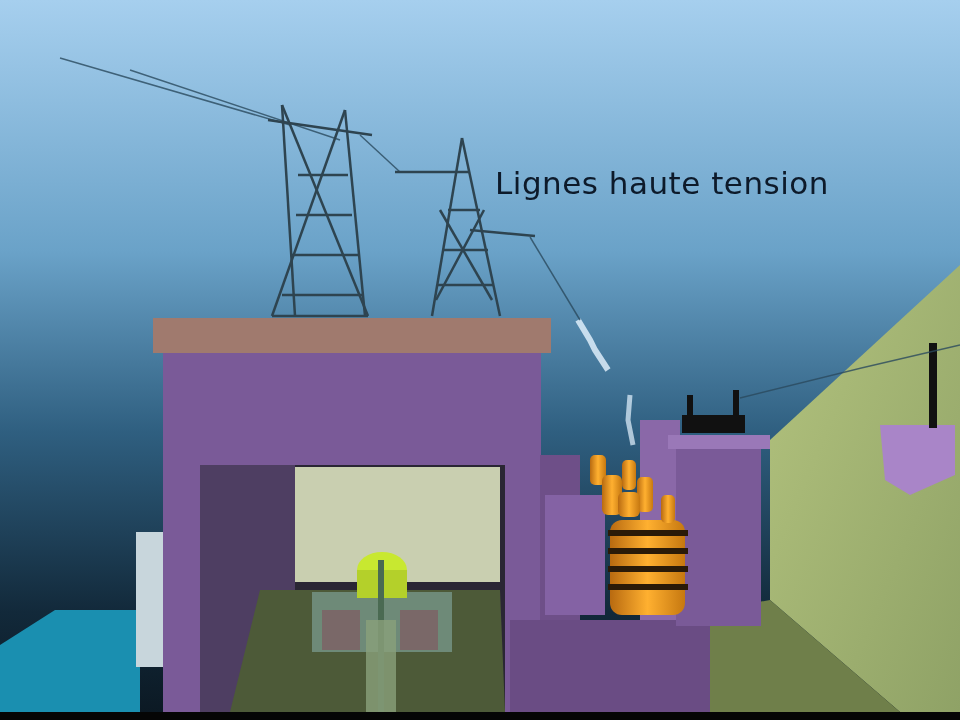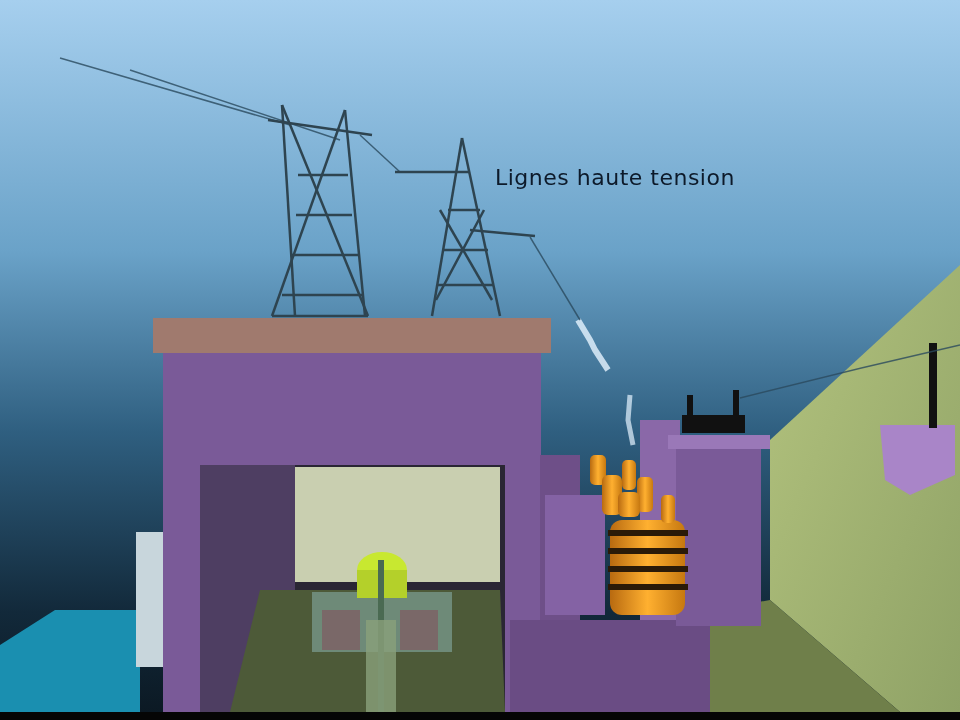--- a/index.html
+++ b/index.html
@@ -1,18 +1,18 @@
 <!DOCTYPE html>
 <html><head>
 <meta charset="utf-8">
 <style>
   html,body{margin:0;padding:0;}
   body{width:960px;height:720px;overflow:hidden;position:relative;background:#0c1a24;font-family:"DejaVu Sans",sans-serif;}
   .scene{position:absolute;inset:0;width:960px;height:720px;}
-  .caption{position:absolute;left:495px;top:165px;font-family:"DejaVu Sans",sans-serif;font-size:22px;color:#0d1a2a;letter-spacing:0.5px;white-space:nowrap;}
+  .caption{position:absolute;left:495px;top:165px;font-family:"DejaVu Sans",sans-serif;font-size:31px;color:#0d1a2a;letter-spacing:0.5px;white-space:nowrap;}
   .bottom-bar{position:absolute;left:0;top:712px;width:960px;height:8px;background:#050505;}
 </style>
 </head>
 <body>
 
 <svg class="scene" viewBox="0 0 960 720" xmlns="http://www.w3.org/2000/svg">
   <defs>
     <linearGradient id="sky" x1="0" y1="0" x2="0" y2="1">
       <stop offset="0" stop-color="#a6cfee"></stop>
       <stop offset="0.35" stop-color="#6aa2c8"></stop>

